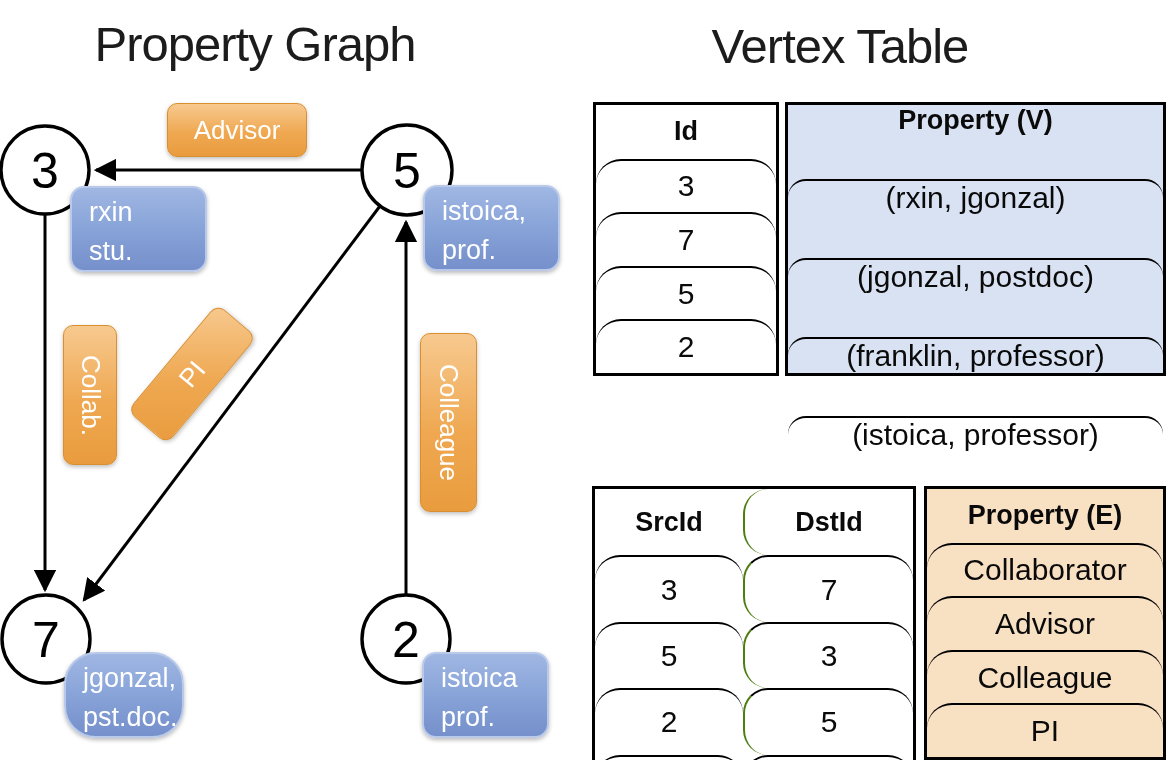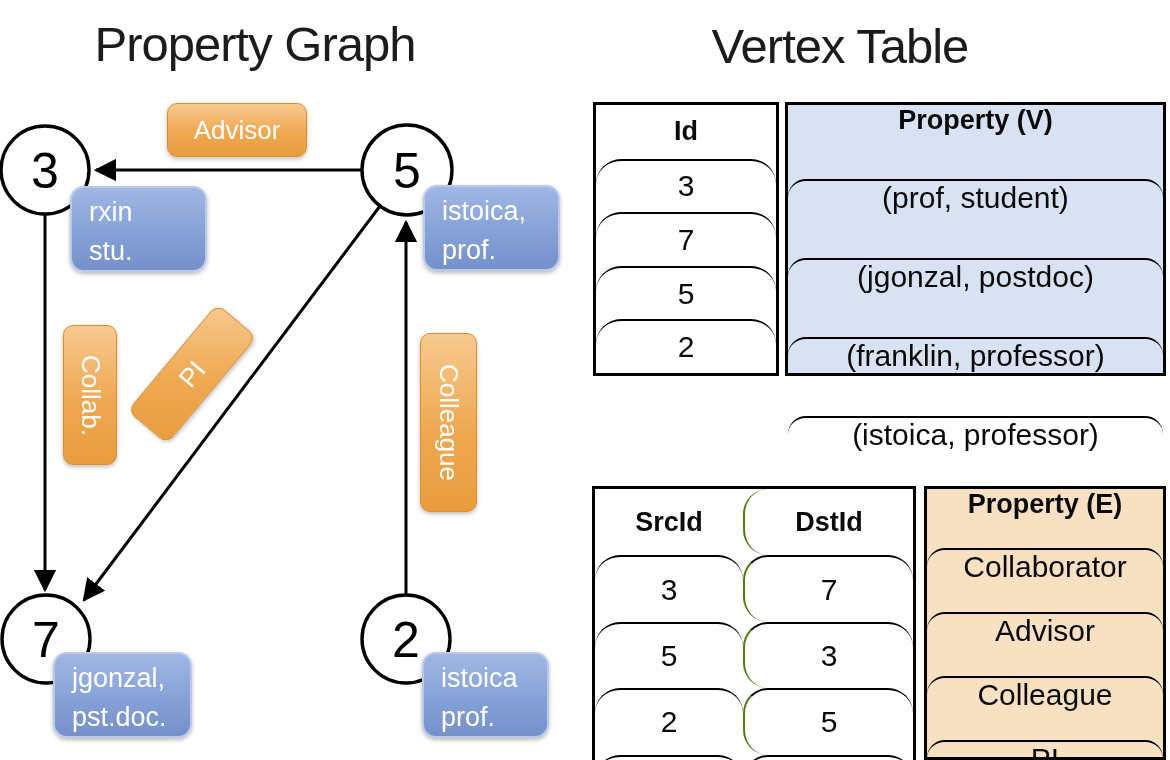--- a/index.html
+++ b/index.html
@@ -78,21 +78,21 @@
   <div class="node-num" style="left:371px;top:605px;">2</div>
 
   <div class="nlabel" style="left:62px;top:186px;width:137px;height:86px;margin-left:8px;">
     <span>rxin</span>
     <span>stu.</span>
   </div>
   <div class="nlabel" style="left:423px;top:185px;width:137px;height:86px;">
     <span>istoica,</span>
     <span>prof.</span>
   </div>
-  <div class="nlabel" style="left:53px;top:652px;width:139px;height:86px;">
+  <div class="nlabel" style="left:64px;top:652px;width:120px;height:86px;border-radius:32px;">
     <span>jgonzal,</span>
     <span>pst.doc.</span>
   </div>
   <div class="nlabel" style="left:422px;top:652px;width:127px;height:86px;">
     <span>istoica</span>
     <span>prof.</span>
   </div>
 
   <div class="elabel" style="left:167px;top:103px;width:140px;height:54px;">
     <span>Advisor</span>
@@ -109,39 +109,39 @@
 
   <div class="tbl" style="left:593px;top:102px;width:186px;height:274px;grid-template-rows:repeat(5,1fr);">
     <div class="cell hdr row1">Id</div>
     <div class="cell">3</div>
     <div class="cell">7</div>
     <div class="cell">5</div>
     <div class="cell">2</div>
   </div>
   <div class="tbl blue-fill" style="left:785px;top:102px;width:381px;height:274px;grid-template-rows:repeat(5,1fr);gap:43px;">
     <div class="cell hdr row1">Property (V)</div>
-    <div class="cell">(prof, student)</div>
+    <div class="cell">(rxin, jgonzal)</div>
     <div class="cell">(jgonzal, postdoc)</div>
     <div class="cell">(franklin, professor)</div>
     <div class="cell">(istoica, professor)</div>
   </div>
 
   <div class="tbl" style="left:592px;top:486px;width:324px;height:338px;grid-template-rows:repeat(5,1fr);grid-template-columns:148px 1fr;">
     <div class="cell hdr row1">SrcId</div>
     <div class="cell hdr row1 colr">DstId</div>
     <div class="cell">3</div>
     <div class="cell colr">7</div>
     <div class="cell">5</div>
     <div class="cell colr">3</div>
     <div class="cell">2</div>
     <div class="cell colr">5</div>
     <div class="cell">5</div>
     <div class="cell colr">7</div>
   </div>
-  <div class="tbl tan-fill" style="left:924px;top:486px;width:242px;height:274px;grid-template-rows:repeat(5,1fr);gap:28px;">
+  <div class="tbl tan-fill" style="left:924px;top:486px;width:242px;height:274px;grid-template-rows:repeat(5,1fr);">
     <div class="cell hdr row1">Property (E)</div>
     <div class="cell">Collaborator</div>
     <div class="cell">Advisor</div>
     <div class="cell">Colleague</div>
     <div class="cell">PI</div>
   </div>
 
 </div>
 
 </body></html>

